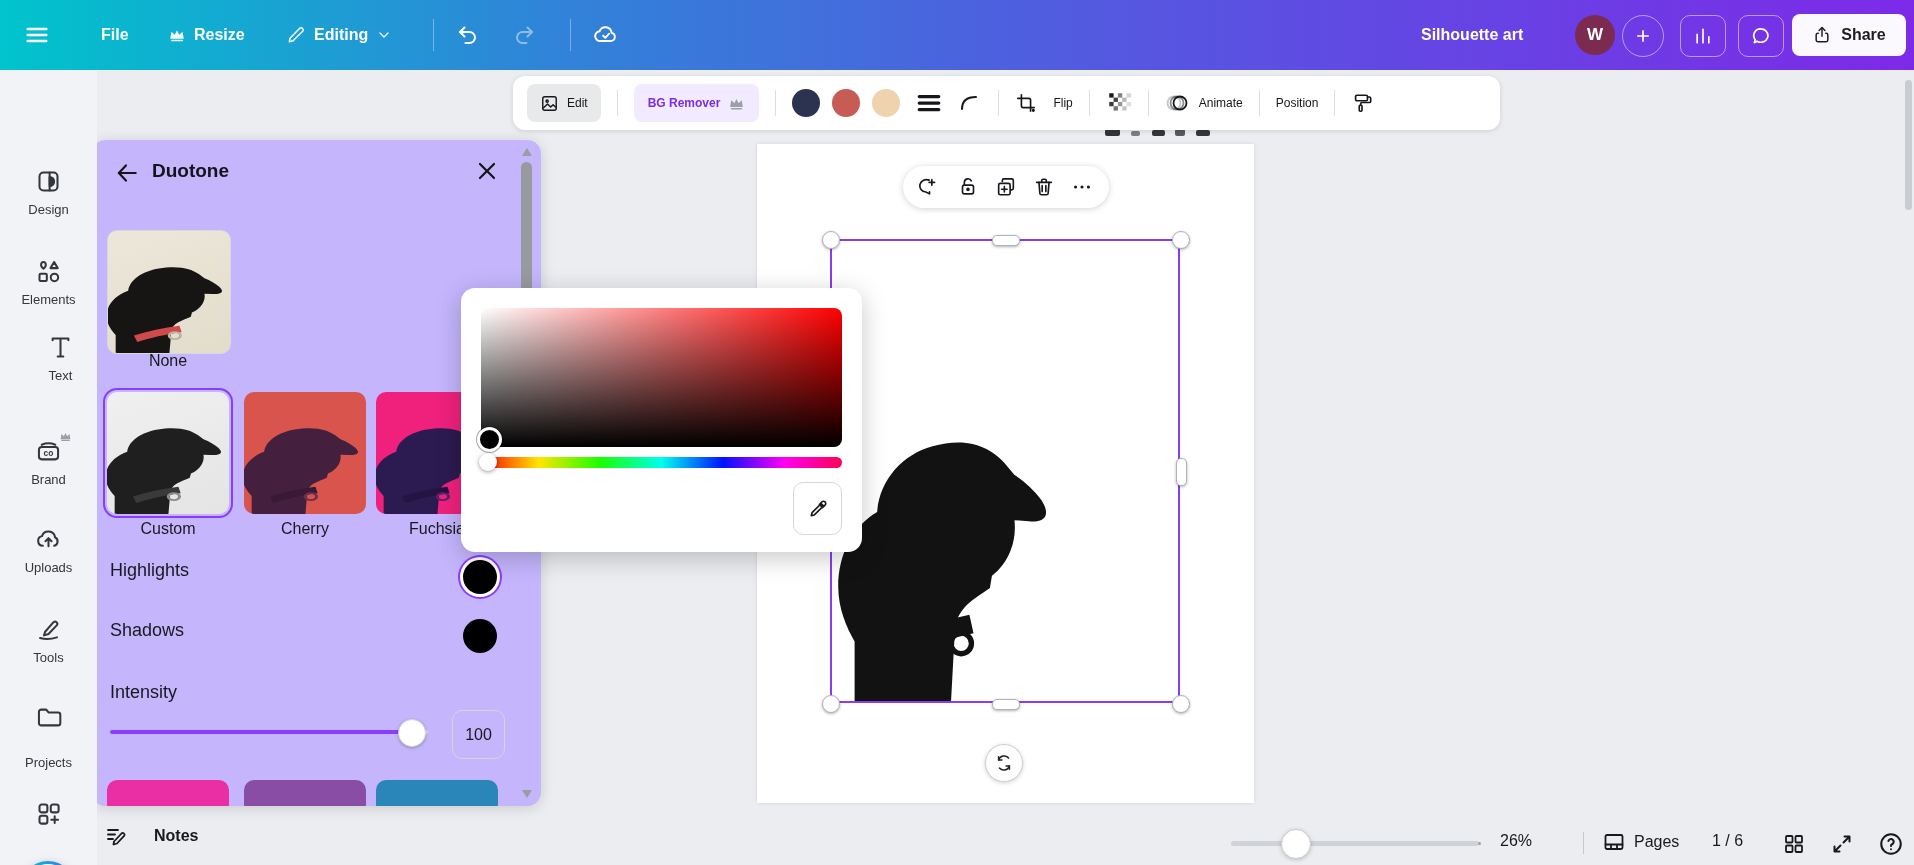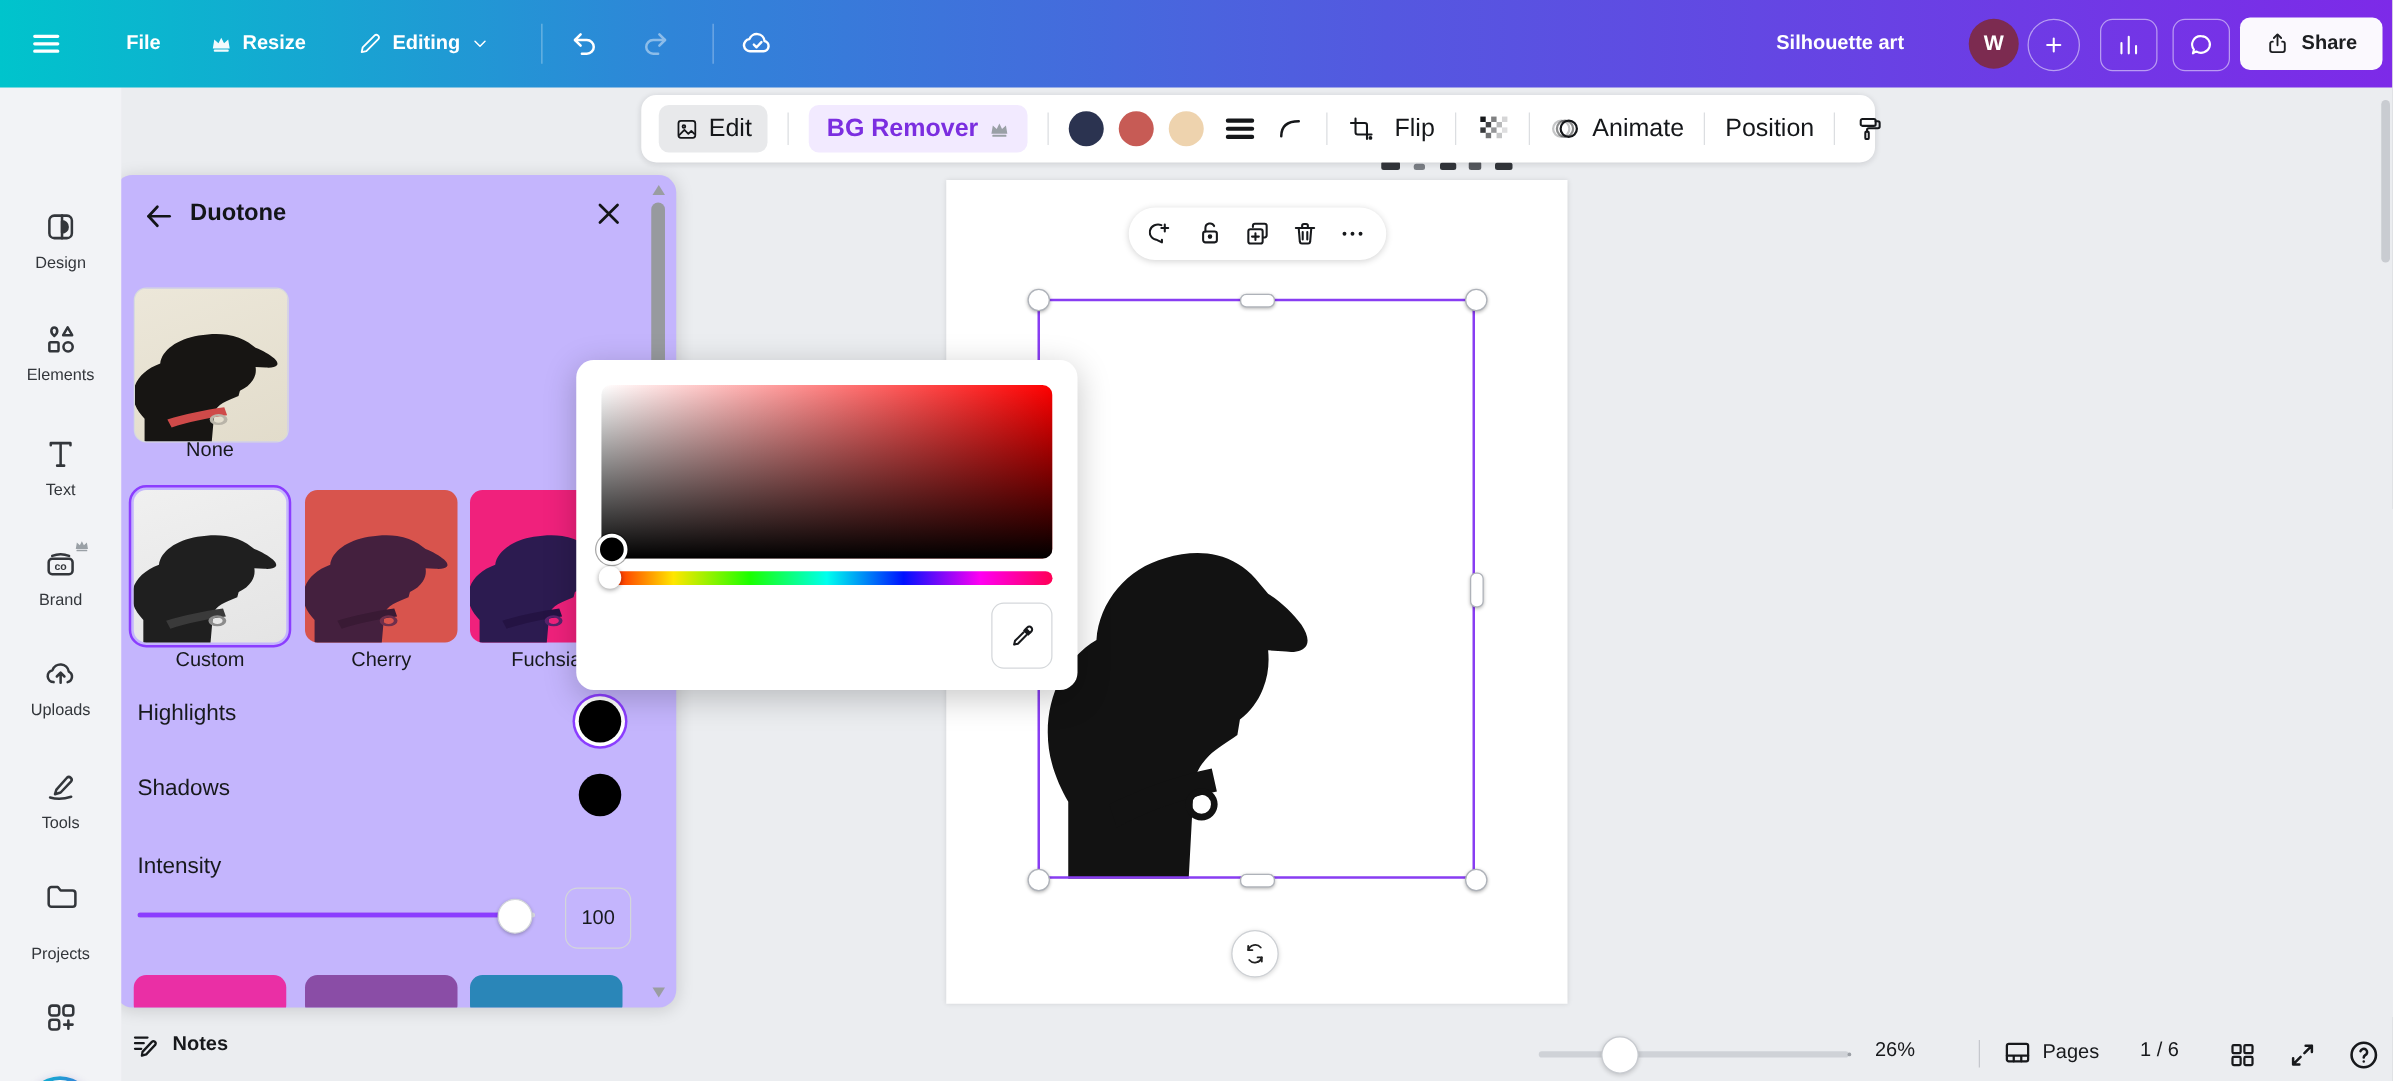--- a/index.html
+++ b/index.html
@@ -13,21 +13,21 @@
   #topbar{left:0;top:0;width:1914px;height:70px;background:linear-gradient(90deg,#00c4cc 0%,#2f85d8 28%,#5458e0 58%,#7d2ae8 100%);z-index:40;color:#fff;}
   .tb-item{position:absolute;top:0;height:70px;display:flex;align-items:center;gap:8px;color:#fff;font-size:16px;font-weight:600;cursor:pointer;}
   .tb-div{position:absolute;top:19px;width:1px;height:32px;background:rgba(255,255,255,.35);}
   .tb-ghost{position:absolute;top:15px;height:40px;border:1.5px solid rgba(255,255,255,.5);border-radius:10px;display:flex;align-items:center;justify-content:center;color:#fff;cursor:pointer;}
   #avatar{left:1575px;top:15px;width:40px;height:40px;border-radius:50%;display:flex;align-items:center;justify-content:center;font-size:17px;font-weight:700;color:#fff;cursor:pointer;}
   #share-btn{left:1792px;top:14px;width:114px;height:42px;background:#fbf9fe;border-radius:8px;display:flex;align-items:center;justify-content:center;gap:9px;color:#1c1e21;font-size:16px;font-weight:600;cursor:pointer;z-index:41;}
 
   
   #edittoolbar{left:513px;top:76px;width:987px;height:54px;background:#fff;border-radius:12px;box-shadow:0 1px 5px rgba(20,22,26,.14);display:flex;align-items:center;gap:16px;padding:0 14px;box-sizing:border-box;z-index:30;}
   .et-div{width:1px;height:26px;background:#dcdee1;flex:0 0 auto;}
-  .et-btn{display:flex;align-items:center;gap:8px;font-size:20px;font-weight:500;color:#15171a;cursor:pointer;flex:0 0 auto;}
+  .et-btn{display:flex;align-items:center;gap:8px;font-size:12px;font-weight:500;color:#15171a;cursor:pointer;flex:0 0 auto;}
   #edit-btn{background:#e8e9eb;border-radius:8px;height:38px;padding:0 13px;}
   #bgremover-btn{background:#f2eaff;border-radius:8px;height:38px;padding:0 14px;color:#7b2ee0;font-weight:700;}
   .dot{width:28px;height:28px;border-radius:50%;cursor:pointer;flex:0 0 auto;}
 
   
   #sidebar{left:0;top:70px;width:97px;height:795px;background:#f2f3f6;z-index:20;}
   .sb-item{position:absolute;left:0;width:97px;display:flex;flex-direction:column;align-items:center;gap:7px;color:#33363b;cursor:pointer;}
   .sb-item .lbl{font-size:13px;color:#33363b;}
   #magic-btn{left:21px;top:791px;width:54px;height:54px;border-radius:50%;background:linear-gradient(135deg,#00c4cc,#7d2ae8);padding:0;display:flex;align-items:center;justify-content:center;cursor:pointer;box-shadow:0 2px 8px rgba(60,30,150,.25);}
   #magic-btn .inner{width:48px;height:48px;border-radius:50%;background:#fff;display:flex;align-items:center;justify-content:center;}
@@ -72,21 +72,21 @@
   #sat-area{position:absolute;left:20px;top:20px;width:361px;height:139px;border-radius:8px;background:linear-gradient(to top,#000,rgba(0,0,0,0)),linear-gradient(to right,#fff,#f00);cursor:crosshair;}
   #sat-handle{position:absolute;left:-4px;bottom:-5px;width:19px;height:19px;border-radius:50%;background:#000;border:3px solid #fff;box-shadow:0 0 0 1px rgba(0,0,0,.35);cursor:pointer;}
   #hue-bar{position:absolute;left:20px;top:169px;width:361px;height:11px;border-radius:6px;background:linear-gradient(90deg,#ff0000 0%,#ffe600 16%,#1aff00 33%,#00ffee 50%,#0011ff 67%,#ff00f2 84%,#ff0055 100%);cursor:pointer;}
   #hue-handle{position:absolute;left:-2px;top:-4px;width:18px;height:18px;border-radius:50%;background:#fff;box-shadow:0 1px 4px rgba(0,0,0,.4);cursor:pointer;}
   #hex-input{position:absolute;left:20px;top:194px;width:300px;height:53px;border:2px solid #8b3dff;border-radius:10px;box-sizing:border-box;display:flex;align-items:center;justify-content:center;font-size:18px;cursor:text;background:#fff;}
   #hex-input .sel{background:#2f6fe4;color:#fff;padding:3px 2px;}
   #eyedropper-btn{position:absolute;left:332px;top:194px;width:49px;height:53px;border:1px solid #d5d8db;border-radius:10px;box-sizing:border-box;display:flex;align-items:center;justify-content:center;cursor:pointer;color:#17191c;}
 
   
   #bottombar{left:0;top:806px;width:1914px;height:59px;z-index:12;}
-  #notes-btn{position:absolute;left:104px;top:18px;display:flex;align-items:center;gap:10px;font-size:16px;font-weight:600;color:#17191c;cursor:pointer;}
+  #notes-btn{position:absolute;left:104px;top:18px;display:flex;align-items:center;gap:26px;font-size:16px;font-weight:600;color:#17191c;cursor:pointer;}
   #zoom-track{position:absolute;left:1231px;top:35px;width:248px;height:5px;border-radius:3px;background:#cfd2d7;cursor:pointer;}
   #zoom-endcap{position:absolute;right:-2px;top:1px;width:3px;height:3px;border-radius:50%;background:#9ca0a6;}
   #zoom-handle{position:absolute;left:50px;top:-12px;width:28px;height:28px;border-radius:50%;background:#fff;border:1px solid #c8cbd0;box-shadow:0 1px 4px rgba(0,0,0,.2);cursor:pointer;}
   .bb-text{position:absolute;top:26px;font-size:16px;color:#17191c;}
   .bb-icon{position:absolute;color:#17191c;cursor:pointer;}
   #bb-div{position:absolute;left:1583px;top:26px;width:1px;height:22px;background:#c5c8cd;}
 </style>
 </head>
 <body>
 
@@ -334,21 +334,21 @@
     </div>
     <div class="sb-item" style="top:188px;">
       <svg class="ic" width="27" height="27" viewBox="0 0 24 24">
           <path d="M8.5 9.5 C5 7 6.5 3.5 8.5 3.5 C10.5 3.5 12 7 8.5 9.5 Z" transform="translate(-1,0)"></path>
           <path d="M17 3.5 l3.2 5.5 h-6.4 Z"></path>
           <rect x="4" y="14" width="6.5" height="6.5" rx="1"></rect>
           <circle cx="17.3" cy="17.3" r="3.3"></circle>
         </svg>
       <span class="lbl">Elements</span>
     </div>
-    <div class="sb-item" style="top:280px;">
+    <div class="sb-item" style="top:264px;margin-left:12px;">
       <svg class="ic" width="27" height="27" viewBox="0 0 24 24">
           <path d="M5 5.5 V4 h14 v1.5 M12 4 v16 M9.5 20 h5"></path>
         </svg>
       <span class="lbl">Text</span>
     </div>
     <div class="sb-item" style="top:368px;">
       <span style="position:relative;display:block;">
         <svg class="ic" width="27" height="27" viewBox="0 0 24 24">
             <rect x="3.5" y="8" width="17" height="11" rx="2.5"></rect>
             <path d="M6 6 q6 -2.5 12 0"></path>

